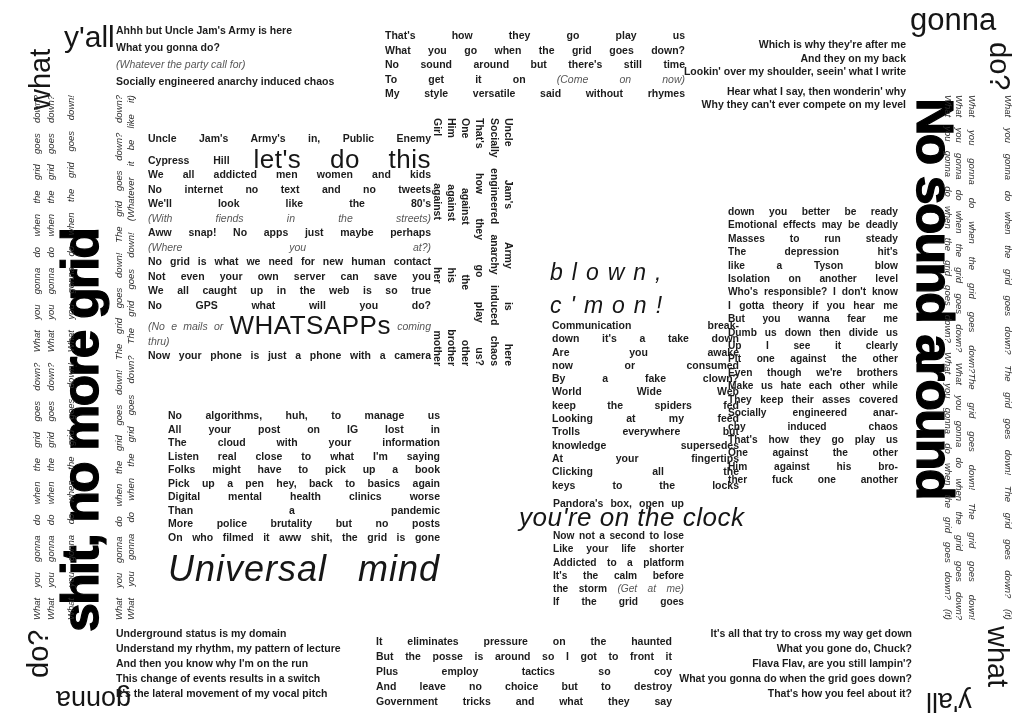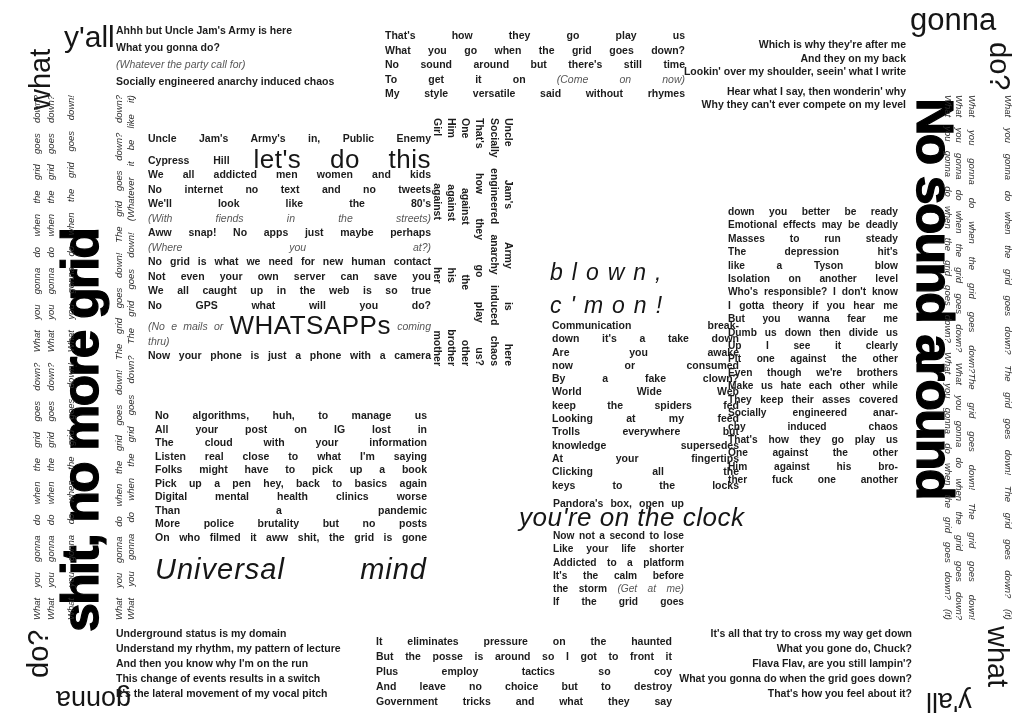--- a/index.html
+++ b/index.html
@@ -8,21 +8,21 @@
           font-family:"Liberation Sans","DejaVu Sans",sans-serif;color:#1c1c1c;}
   .block{position:absolute;font-size:10.5px;font-weight:700;}
   .block .line{white-space:nowrap;}
   .block.justify .line{white-space:normal;text-align:justify;text-align-last:justify;}
   .block.right .line{text-align:right;}
   .line.gap{margin-top:6px;}
   span.paren{font-style:italic;font-weight:400;color:#575757;}
   span.big{font-weight:300;font-size:26px;letter-spacing:.5px;vertical-align:-4px;color:#161616;}
   .l-paren{}
   .l-bigline{font-style:italic;font-weight:300;font-size:23px;letter-spacing:9px;line-height:33px;color:#161616;}
-  .l-bigjust{font-style:italic;font-weight:300;font-size:29px;line-height:38px;letter-spacing:1px;color:#161616;margin-top:4px;}
+  .l-bigjust{font-style:italic;font-weight:300;font-size:36px;line-height:38px;letter-spacing:1px;color:#161616;margin-top:4px;}
   .corner{position:absolute;font-weight:300;color:#151515;white-space:nowrap;}
   .rot-ccw{transform:rotate(-90deg);transform-origin:0 0;}
   .rot-cw{transform:rotate(90deg);transform-origin:0 0;}
   .rot-180{transform:rotate(180deg);display:inline-block;}
   .headline{position:absolute;font-weight:900;color:#000;white-space:nowrap;
             font-size:52px;letter-spacing:-2px;-webkit-text-stroke:1.2px #000;z-index:2;}
   .edge-col{position:absolute;width:525px;height:13px;line-height:13px;font-style:italic;
             font-weight:400;font-size:9.5px;color:#2e2e2e;text-align:justify;text-align-last:justify;}
   .vstrip{position:absolute;writing-mode:vertical-rl;font-size:10.5px;font-weight:700;}
   .vstrip .line{height:248px;text-align:justify;text-align-last:justify;line-height:14.3px;white-space:normal;}
@@ -49,21 +49,21 @@
   #b-tr{left:616px;top:38px;width:290px;line-height:13.5px;}
   #b-uncle{left:148px;top:131px;width:283px;line-height:14.5px;}
   #b-strip{left:430px;top:118px;width:86px;height:248px;}
   #h-blown{left:550px;top:256px;}
   #b-comm{left:552px;top:319px;width:187px;line-height:13.3px;}
   #b-ready{left:728px;top:205px;width:170px;line-height:13.4px;font-size:10.2px;}
   #b-pand-head{left:553px;top:497px;width:131px;}
   #h-clock{position:absolute;left:519px;top:502px;font-style:italic;font-weight:300;
            font-size:26px;letter-spacing:.5px;color:#161616;white-space:nowrap;z-index:2;}
   #b-pand{left:553px;top:529px;width:131px;line-height:13.3px;font-size:10.2px;}
-  #b-algo{left:155px;top:409px;width:272px;line-height:13.5px;}
+  #b-algo{left:168px;top:409px;width:272px;line-height:13.5px;}
   #b-bl{left:116px;top:626px;line-height:15px;}
   #b-bc{left:376px;top:626px;width:296px;line-height:15px;margin-top:8px;}
   #b-br{left:650px;top:626px;width:262px;line-height:15px;}
 </style>
 </head>
 <body>
 
 <div class="poster">
 
   <div class="corner" id="c-tl-h">y'all</div>

